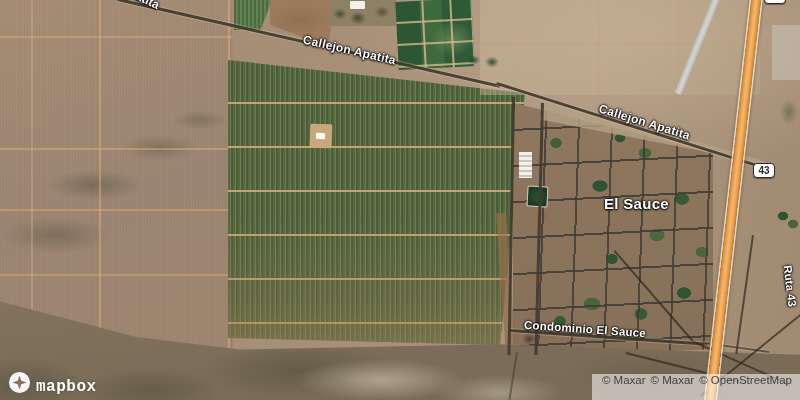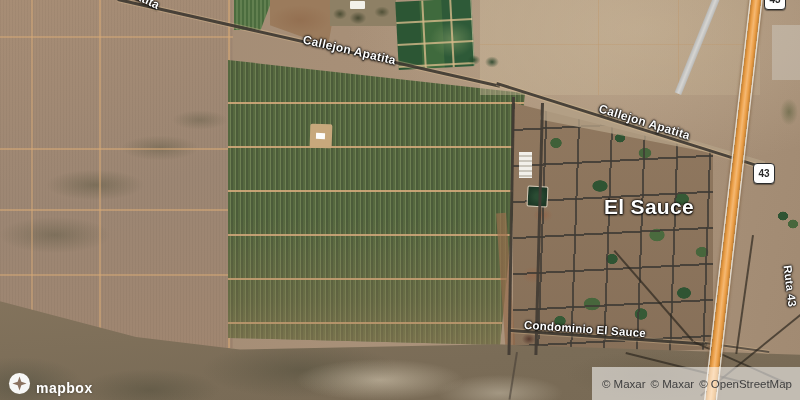--- a/index.html
+++ b/index.html
@@ -143,35 +143,35 @@
   .gray-road{ left:714px; top:-5px; width:7px; height:105px; z-index:3; transform-origin:top left; transform:rotate(22deg);
     background:linear-gradient(90deg,#b9b9b7,#d6d5d2,#b9b9b7); }
 
   
   .maplabel{ position:absolute; color:#fff; font-weight:bold; white-space:nowrap; z-index:6;
     font-family:"Liberation Sans", sans-serif;
     text-shadow:0 0 1.5px #000, 0 0 1.5px #000, 0 0 3px rgba(0,0,0,.85), 0 1px 2px rgba(0,0,0,.8); }
   .lbl-partial{ left:120px; top:-10px; font-size:12px; transform:rotate(25deg); }
   .lbl-callejon-w{ left:302px; top:43px; font-size:12px; transform:rotate(13deg); letter-spacing:.3px; }
   .lbl-callejon-e{ left:597px; top:115px; font-size:12px; transform:rotate(17deg); letter-spacing:.3px; }
-  .lbl-place{ left:604px; top:195px; font-size:21px; letter-spacing:.3px; }
+  .lbl-place{ left:604px; top:195px; font-size:15px; letter-spacing:.3px; }
   .lbl-condominio{ left:524px; top:323px; font-size:11.5px; transform:rotate(4deg); letter-spacing:.2px; }
   .lbl-ruta{ left:766px; top:280px; width:48px; text-align:center; font-size:11.5px; transform:rotate(83deg); }
-  .shield{ position:absolute; width:22px; height:21px; background:#fff; border:1.5px solid #2b2b2b; border-radius:4px;
+  .shield{ position:absolute; width:22px; height:15px; background:#fff; border:1.5px solid #2b2b2b; border-radius:4px;
     color:#2b2b2b; font-size:10px; font-weight:bold; display:flex; align-items:center; justify-content:center;
     z-index:6; font-family:"Liberation Sans", sans-serif; box-shadow:0 1px 1px rgba(0,0,0,.4); }
   .shield-main{ left:753px; top:163px; }
   .shield-top{ left:764px; top:-11px; }
 
   
   .logo{ position:absolute; left:8px; bottom:4px; z-index:9; display:flex; align-items:center; gap:5px;
     text-decoration:none; cursor:pointer; }
-  .logo-word{ color:#fff; font-family:Liberation Sans, sans-serif; font-weight:bold; font-size:14px;
+  .logo-word{ color:#fff; font-family:Liberation Mono, monospace; font-weight:bold; font-size:16px;
     letter-spacing:.5px; text-shadow:0 0 3px rgba(0,0,0,.35);margin-top:9px; }
-  .attrib{ position:absolute; right:0; bottom:0; z-index:9; height:33px; display:flex; align-items:center; gap:5px;
+  .attrib{ position:absolute; right:0; bottom:0; z-index:9; height:26px; display:flex; align-items:flex-start; gap:5px;
     background:rgba(255,255,255,.55); padding:0 8px 0 10px; font-size:11.5px; color:#404040;
     font-family:"Liberation Sans", sans-serif; }
   .attrib span{ cursor:pointer; white-space:nowrap; }
 </style>
 </head>
 <body>
 
 <div class="map">
 
   <div class="abs left-field"></div>

